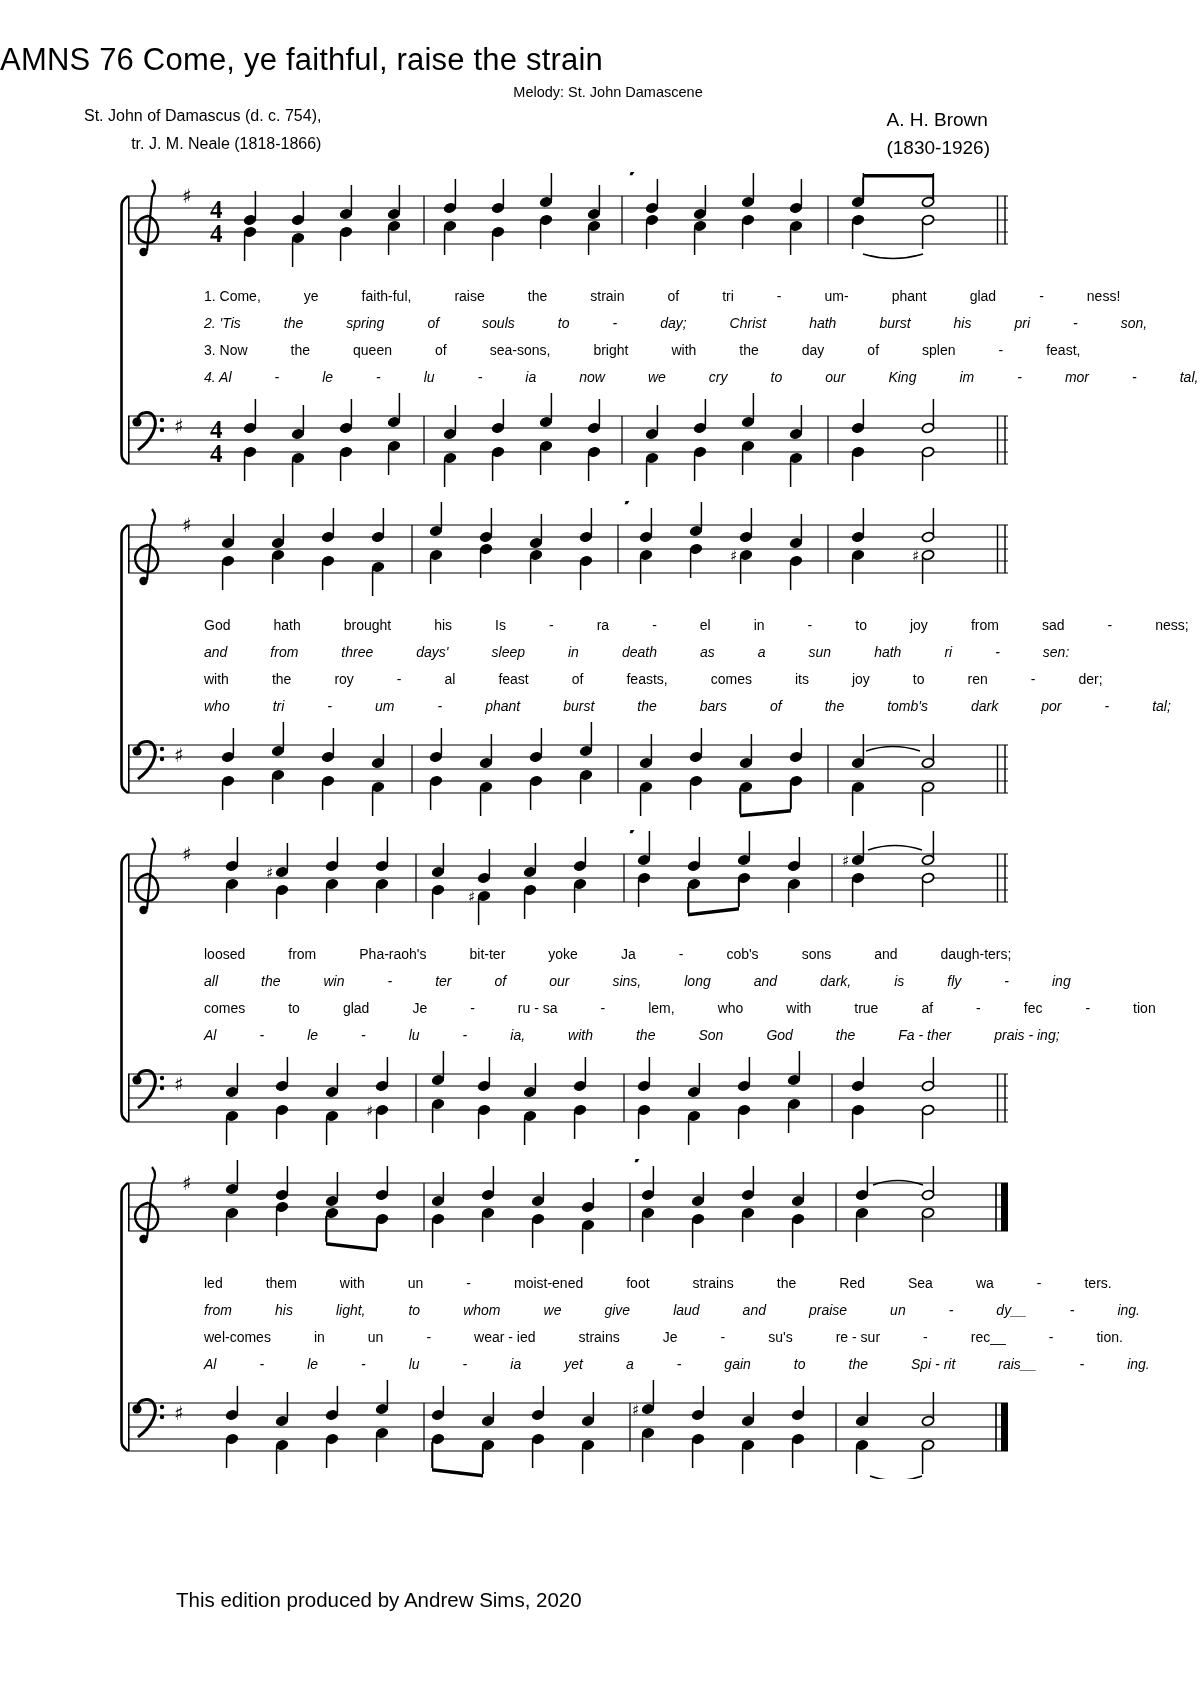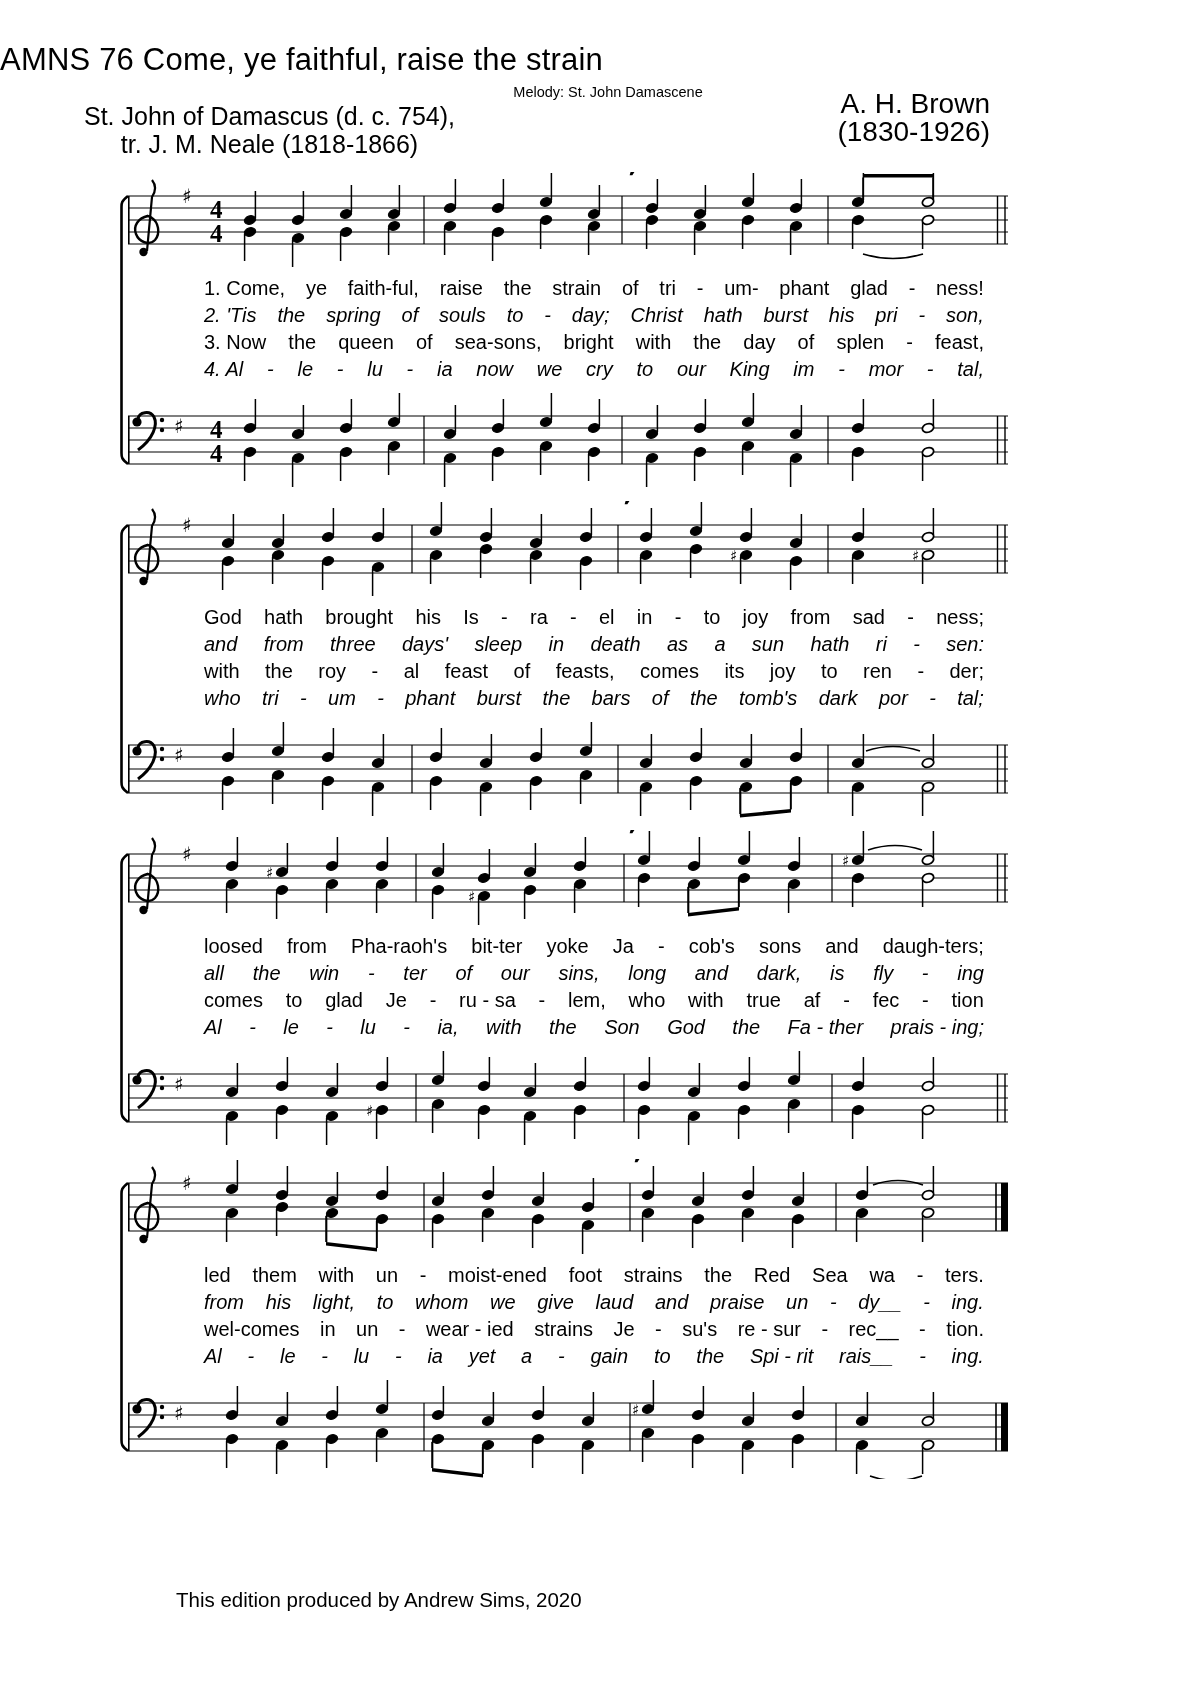--- a/index.html
+++ b/index.html
@@ -8,33 +8,33 @@
     font-family:"Liberation Sans",sans-serif;position:relative;overflow:hidden;
   }
   .page-title{
     position:absolute;top:42px;left:0;right:0;
     font-size:31px;letter-spacing:.2px;
   }
   .melody-credit{
     position:absolute;top:84px;left:16px;right:0;text-align:center;font-size:14.5px;
   }
   .author-block{
-    position:absolute;left:84px;top:102px;text-align:center;font-size:25px;line-height:28px;
+    position:absolute;left:84px;top:102px;text-align:right;font-size:16px;line-height:28px;
   }
   .composer-block{
-    position:absolute;right:210px;top:90px;text-align:right;font-size:28px;line-height:28px;
+    position:absolute;right:210px;top:106px;text-align:left;font-size:19px;line-height:28px;
   }
   #systems{position:absolute;left:128px;top:172px;width:880px;}
   .system{position:relative;height:320px;margin-bottom:9px;}
   .staff{display:block;}
   .brace{position:absolute;left:-10px;top:0;}
   .lyrics{height:120px;box-sizing:border-box;padding:5px 24px 0 76px;}
   .lyr-line{
-    display:flex;justify-content:space-between;align-items:flex-start;
-    font-size:20px;height:27px;white-space:pre;
+    display:flex;justify-content:space-between;align-items:flex-end;
+    font-size:14px;height:27px;white-space:pre;gap:43px;
   }
   .lyr-line.it{font-style:italic;}
   .footer-credit{position:absolute;left:130px;top:1588px;font-size:20.5px;margin-left:46px;}
 </style>
 </head>
 <body>
 
 <div class="page-title">AMNS 76 Come, ye faithful, raise the strain</div>
 <div class="melody-credit">Melody: St. John Damascene</div>
 

